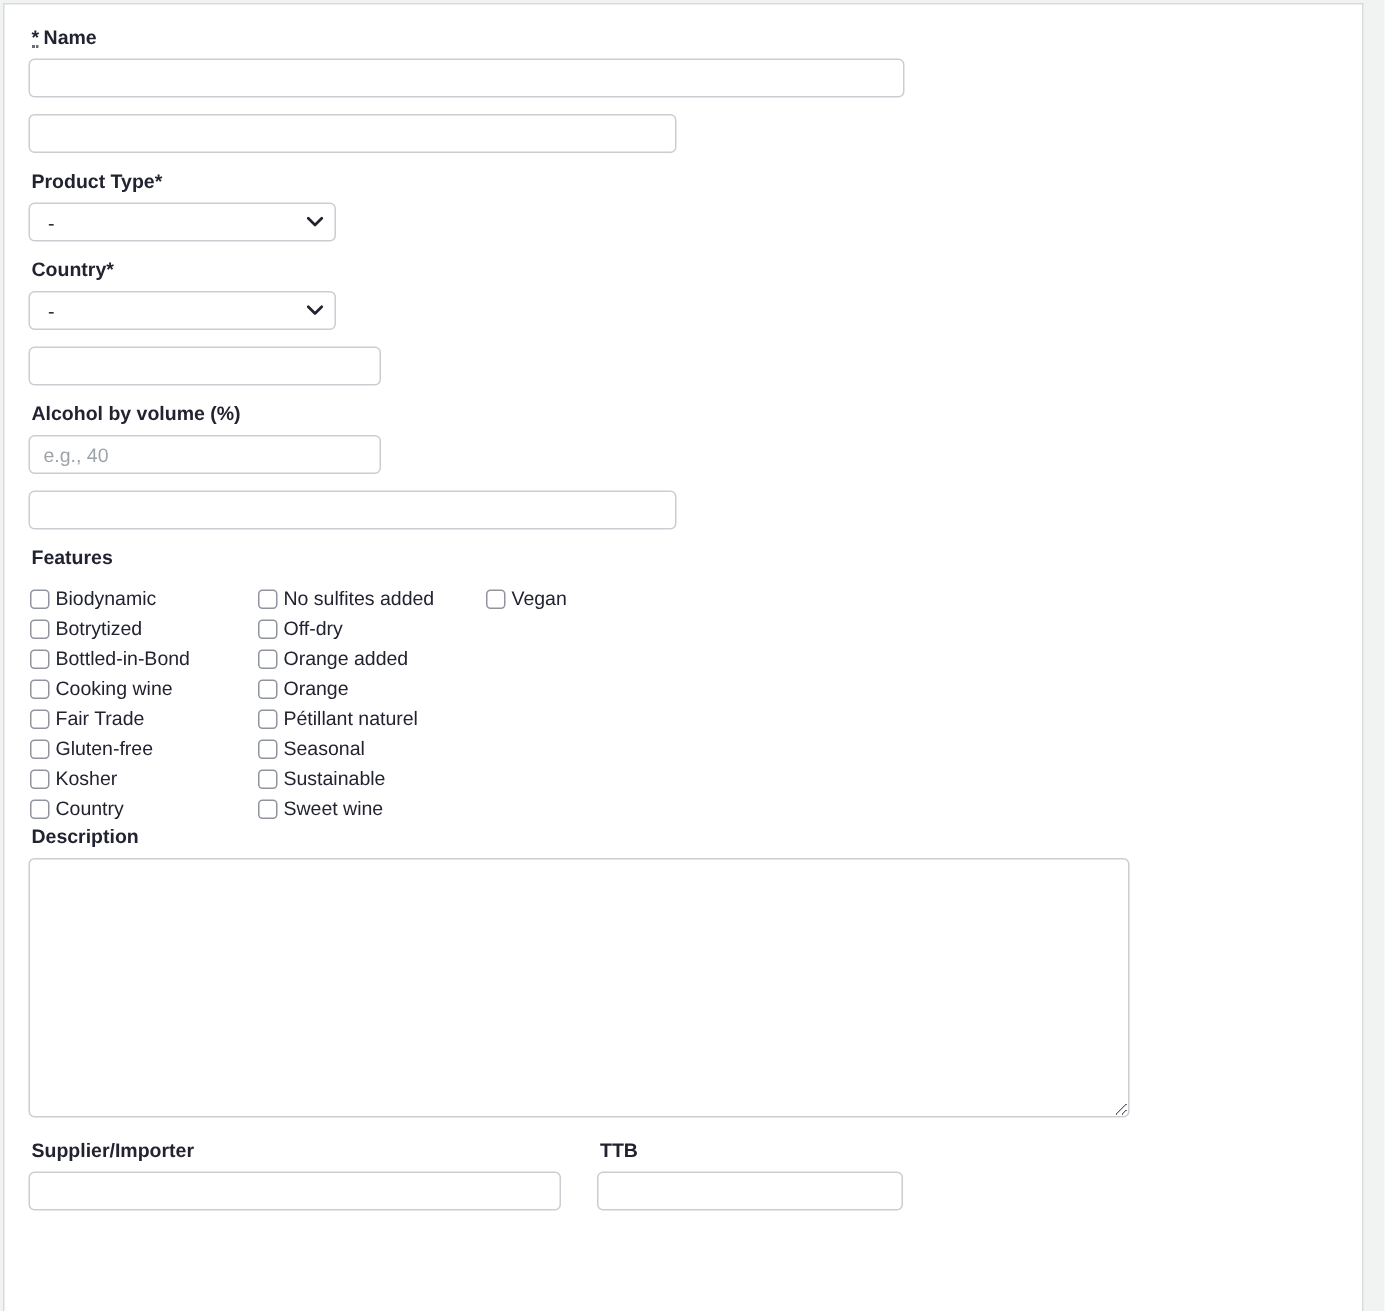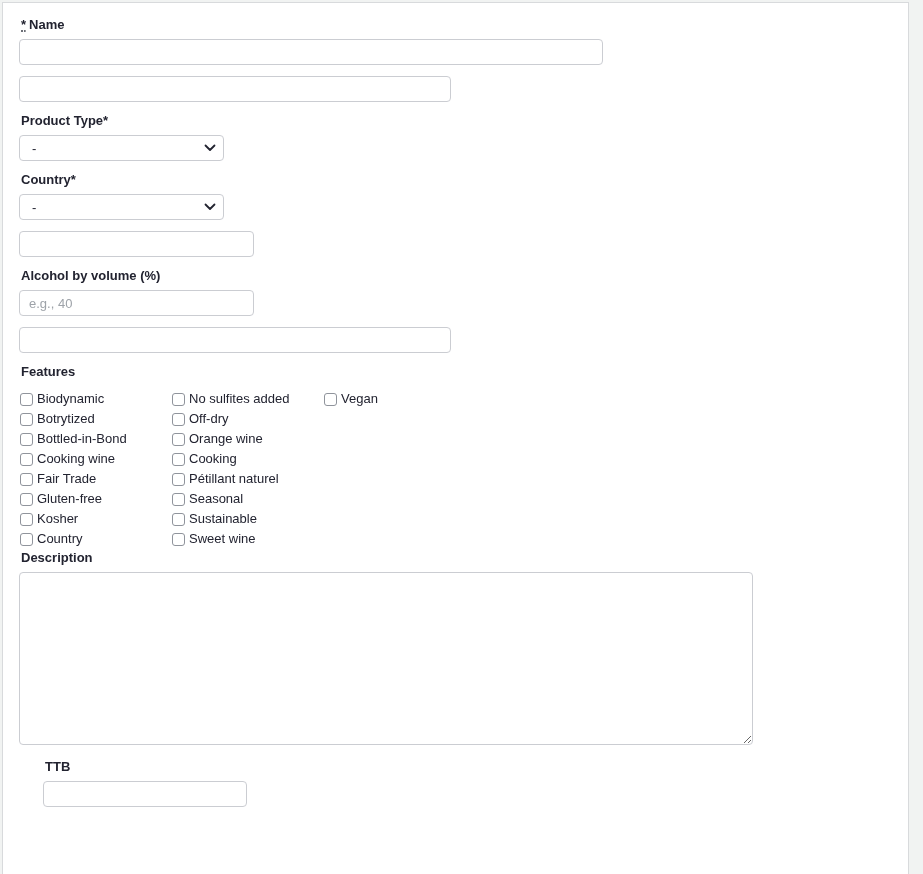--- a/index.html
+++ b/index.html
@@ -216,25 +216,25 @@
       <label class="feature">
         <input type="checkbox" style="">
         <span>No sulfites added</span>
       </label>
       <label class="feature">
         <input type="checkbox" style="">
         <span>Off-dry</span>
       </label>
       <label class="feature">
         <input type="checkbox" style="">
-        <span>Orange wine</span>
-      </label>
-      <label class="feature">
-        <input type="checkbox" style="">
-        <span>Cooking</span>
+        <span>Orange added</span>
+      </label>
+      <label class="feature">
+        <input type="checkbox" style="">
+        <span>Orange</span>
       </label>
       <label class="feature">
         <input type="checkbox" style="">
         <span>Pétillant naturel</span>
       </label>
       <label class="feature">
         <input type="checkbox" style="">
         <span>Seasonal</span>
       </label>
       <label class="feature">
@@ -251,19 +251,23 @@
       </label>
     </div>
   </div>
 
   <div class="field description-field">
     <label class="field-label">Description</label>
     <textarea class="textarea-input" value="" style=""></textarea>
   </div>
 
   <div class="row">
+    <div class="field w-supplier">
+      <label class="field-label">Supplier/Importer</label>
+      <input type="text" class="text-input" style="width: 100%;" value="">
+    </div>
     <div class="field w-ttb gap-supplier-ttb">
       <label class="field-label">TTB</label>
       <input type="text" class="text-input" style="width: 100%;" value="">
     </div>
   </div>
 
 </div>
 
 </body></html>

